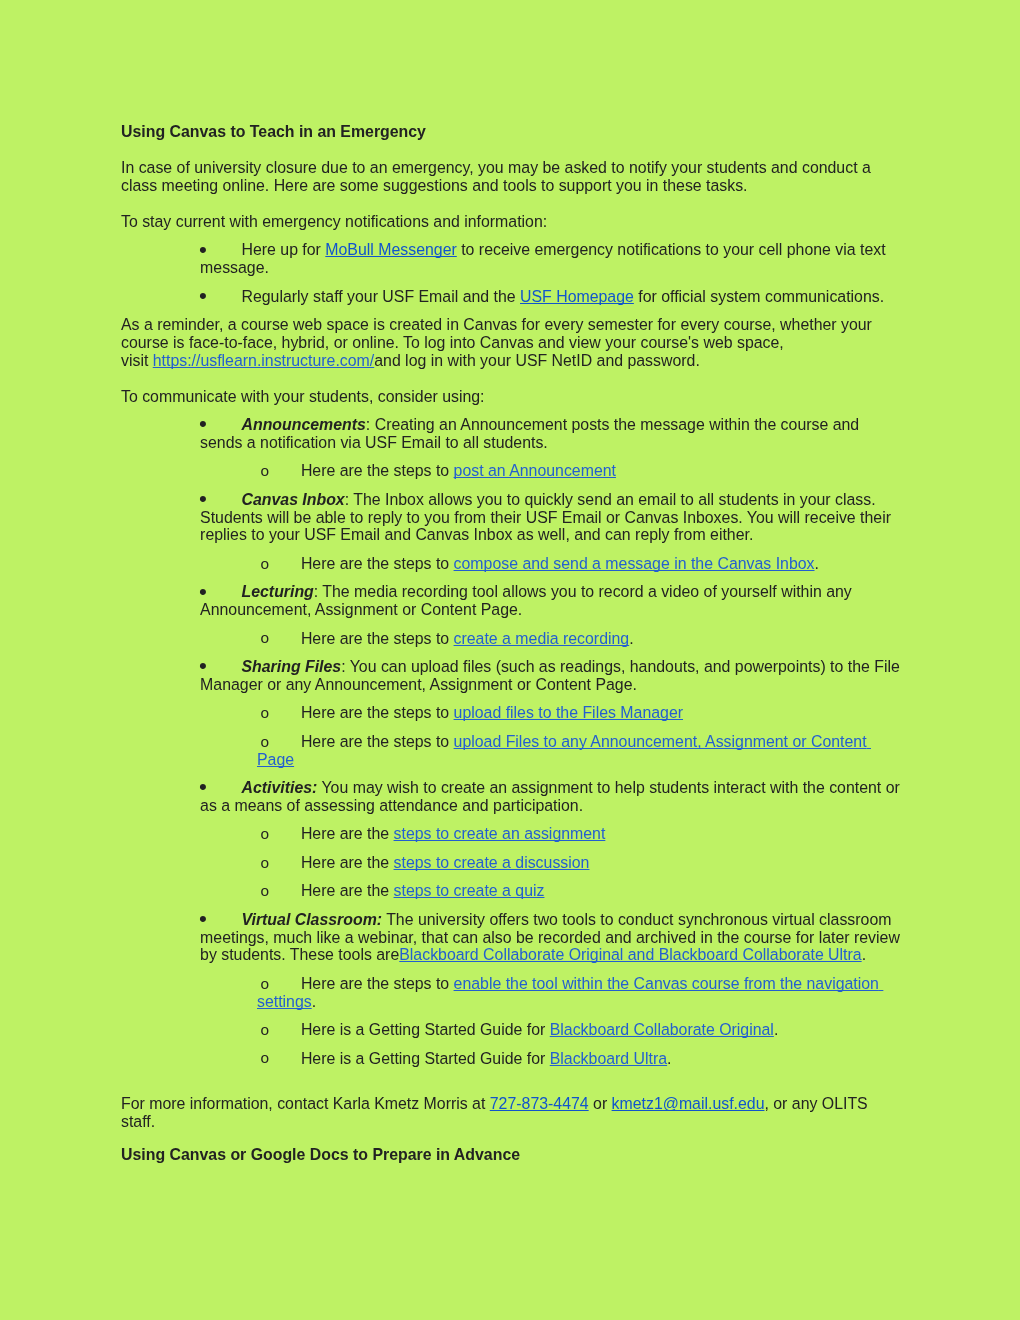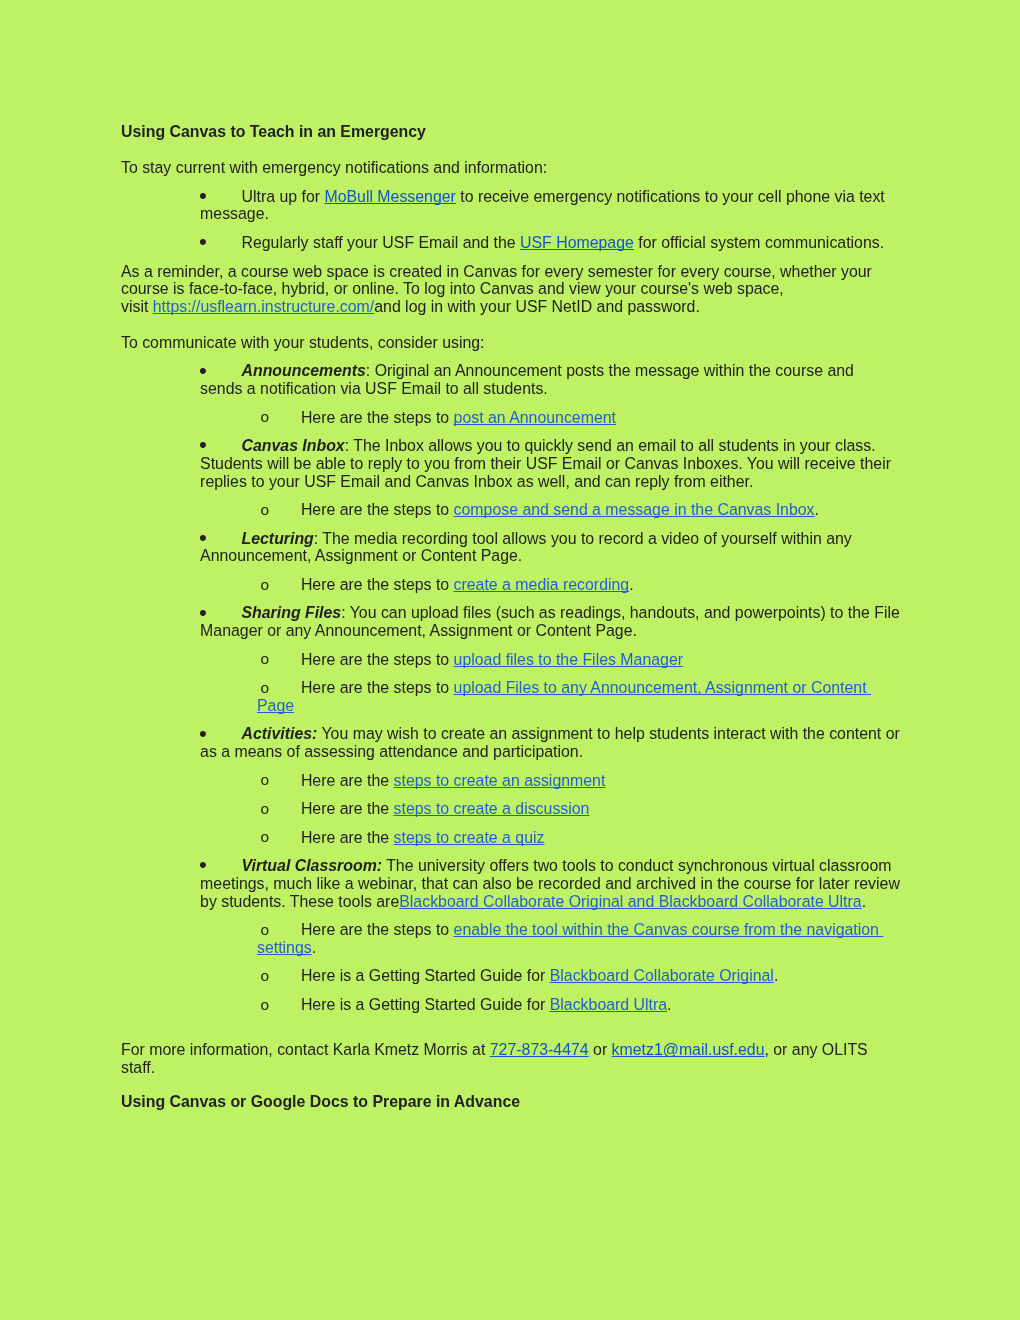--- a/index.html
+++ b/index.html
@@ -30,26 +30,27 @@
   .la { color:#1155cc; }
   .lb { color:#235fd0; }
   .bi { font-weight:bold; font-style:italic; }
 </style>
 </head>
 <body>
 
 <div class="page">
 <div class="doc">
 <p class="title sp"><span>Using Canvas to Teach in an Emergency</span></p>
+<p class="sp"><span>In case of university closure due to an emergency, you may be asked to notify your students and conduct a class meeting online. Here are some suggestions and tools to support you in these tasks.</span></p>
 <p><span>To stay current with emergency notifications and information:</span></p>
-<p class="b1 li"><span class="mk">•</span><span class="sprt"></span><span>Ultra up for </span><a href="#" class="la">MoBull Messenger</a><span> to receive emergency notifications to your cell phone via text message.</span></p>
+<p class="b1 li"><span class="mk">•</span><span class="sprt"></span><span>Here up for </span><a href="#" class="la">MoBull Messenger</a><span> to receive emergency notifications to your cell phone via text message.</span></p>
 <p class="b1 li"><span class="mk">•</span><span class="sprt"></span><span>Regularly staff your USF Email and the </span><a href="#" class="la">USF Homepage</a><span> for official system communications.</span></p>
 <p class="sp"><span>As a reminder, a course web space is created in Canvas for every semester for every course, whether your course is face-to-face, hybrid, or online. To log into Canvas and view your course's web space, visit&nbsp;</span><a href="#" class="lb">https://usflearn.instructure.com/</a><span>and log in with your USF NetID and password.</span></p>
 <p><span>To communicate with your students, consider using:</span></p>
-<p class="b1 li"><span class="mk">•</span><span class="sprt"></span><span class="bi">Announcements</span><span>: Original an Announcement posts the message within the course and sends a notification via USF Email to all students.</span></p>
+<p class="b1 li"><span class="mk">•</span><span class="sprt"></span><span class="bi">Announcements</span><span>: Creating an Announcement posts the message within the course and sends a notification via USF Email to all students.</span></p>
 <p class="b2 li"><span class="mk">o</span><span class="sprt"></span><span>Here are the steps to </span><a href="#" class="lb">post an Announcement</a><span></span></p>
 <p class="b1 li"><span class="mk">•</span><span class="sprt"></span><span class="bi">Canvas Inbox</span><span>: The Inbox allows you to quickly send an email to all students in your class. Students will be able to reply to you from their USF Email or Canvas Inboxes. You will receive their replies to your USF Email and Canvas Inbox as well, and can reply from either.</span></p>
 <p class="b2 li"><span class="mk">o</span><span class="sprt"></span><span>Here are the steps to </span><a href="#" class="lb">compose and send a message in the Canvas Inbox</a><span>.</span></p>
 <p class="b1 li"><span class="mk">•</span><span class="sprt"></span><span class="bi">Lecturing</span><span>: The media recording tool allows you to record a video of yourself within any Announcement, Assignment or Content Page.</span></p>
 <p class="b2 li"><span class="mk">o</span><span class="sprt"></span><span>Here are the steps to </span><a href="#" class="lb">create a media recording</a><span>.</span></p>
 <p class="b1 li"><span class="mk">•</span><span class="sprt"></span><span class="bi">Sharing Files</span><span>: You can upload files (such as readings, handouts, and powerpoints) to the File Manager or any Announcement, Assignment or Content Page.</span></p>
 <p class="b2 li"><span class="mk">o</span><span class="sprt"></span><span>Here are the steps to </span><a href="#" class="lb">upload files to the Files Manager</a><span></span></p>
 <p class="b2 li"><span class="mk">o</span><span class="sprt"></span><span>Here are the steps to </span><a href="#" class="lb">upload Files to any Announcement, Assignment or Content Page</a><span></span></p>
 <p class="b1 li"><span class="mk">•</span><span class="sprt"></span><span class="bi">Activities:</span><span> You may wish to create an assignment to help students interact with the content or as a means of assessing attendance and participation.</span></p>
 <p class="b2 li"><span class="mk">o</span><span class="sprt"></span><span>Here are the </span><a href="#" class="lb">steps to create an assignment</a><span></span></p>

